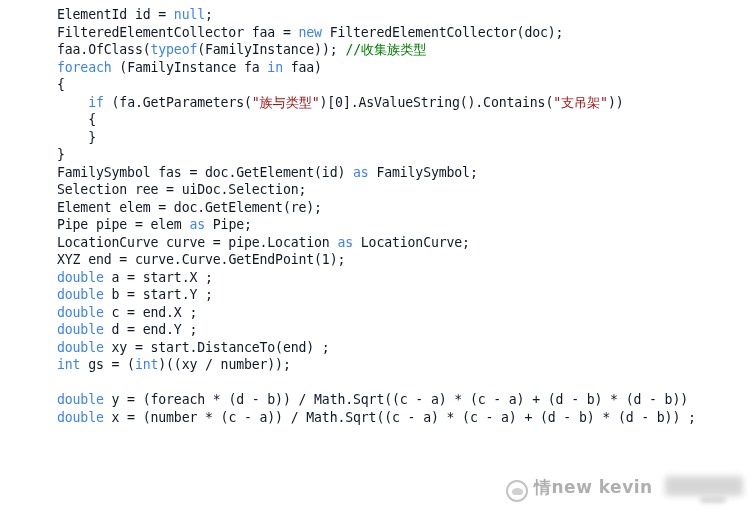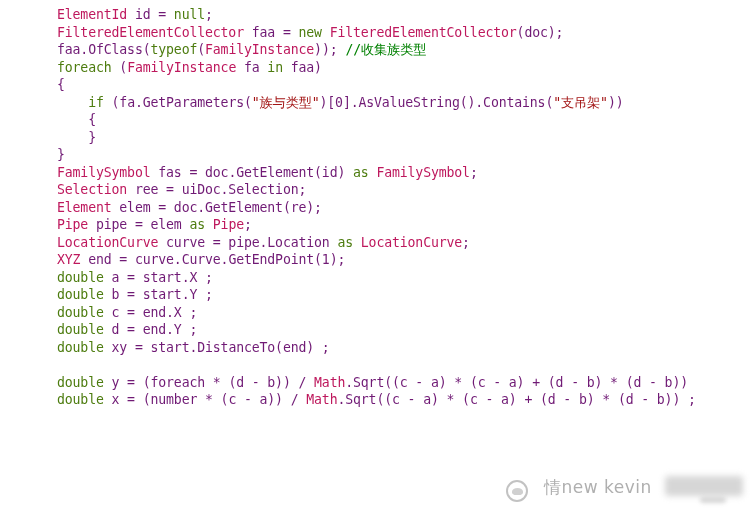--- a/index.html
+++ b/index.html
@@ -22,25 +22,25 @@
     width: 699px;
   }
   .code-line {
     height: 17.5px;
     line-height: 17.5px;
     font-size: 13.2px;
     white-space: pre;
     color: #000000;
     letter-spacing: -0.15px;
   }
-  .tok-kw      { color: #4d7c0f; }
-  .tok-type    { color: #be185d; }
+  .tok-kw      { color: #3b82f6; }
+  .tok-type    { color: #0f172a; }
   .tok-str     { color: #a31515; }
   .tok-comment { color: #008000; margin-left: 8px; }
-  .tok-plain   { color: #701a75; }
+  .tok-plain   { color: #0f172a; }
 
   
   #watermark {
     position: absolute;
     left: 500px;
     top: 472px;
     width: 200px;
     height: 42px;
     pointer-events: none;
   }
@@ -63,25 +63,24 @@
     height: 7px;
     border-radius: 50% 50% 40% 40%;
     background: rgba(120,120,120,0.35);
   }
   #watermark-text {
     position: absolute;
     left: 34px;
     top: 4px;
     font-family: "DejaVu Sans", "Liberation Sans", sans-serif;
     font-size: 17px;
-    font-weight: normal;
+    font-weight: bold;
     color: rgba(110,110,110,0.55);
     white-space: nowrap;
     letter-spacing: 0.5px;
-    margin-left: 10px;
   }
   #watermark-blur {
     position: absolute;
     left: 665px;
     top: 476px;
     width: 78px;
     height: 20px;
     background: rgba(200,200,200,0.75);
     border-radius: 3px;
     filter: blur(3px);
@@ -118,20 +117,21 @@
       <div class="code-line"><span class="tok-type">Selection</span><span class="tok-plain"> ree = uiDoc.Selection;</span></div>
       <div class="code-line"><span class="tok-type">Element</span><span class="tok-plain"> elem = doc.GetElement(re);</span></div>
       <div class="code-line"><span class="tok-type">Pipe</span><span class="tok-plain"> pipe = elem </span><span class="tok-kw">as</span><span class="tok-plain"> </span><span class="tok-type">Pipe</span><span class="tok-plain">;</span></div>
       <div class="code-line"><span class="tok-type">LocationCurve</span><span class="tok-plain"> curve = pipe.Location </span><span class="tok-kw">as</span><span class="tok-plain"> </span><span class="tok-type">LocationCurve</span><span class="tok-plain">;</span></div>
       <div class="code-line"><span class="tok-type">XYZ</span><span class="tok-plain"> end = curve.Curve.GetEndPoint(1);</span></div>
       <div class="code-line"><span class="tok-kw">double</span><span class="tok-plain"> a = start.X ;</span></div>
       <div class="code-line"><span class="tok-kw">double</span><span class="tok-plain"> b = start.Y ;</span></div>
       <div class="code-line"><span class="tok-kw">double</span><span class="tok-plain"> c = end.X ;</span></div>
       <div class="code-line"><span class="tok-kw">double</span><span class="tok-plain"> d = end.Y ;</span></div>
       <div class="code-line"><span class="tok-kw">double</span><span class="tok-plain"> xy = start.DistanceTo(end) ;</span></div>
+      <div class="code-line"><span class="tok-kw">int</span><span class="tok-plain"> gs = (</span><span class="tok-kw">int</span><span class="tok-plain">)((xy / number));</span></div>
       <div class="code-line">&nbsp;</div>
       <div class="code-line"><span class="tok-kw">double</span><span class="tok-plain"> y = (foreach * (d - b)) / </span><span class="tok-type">Math</span><span class="tok-plain">.Sqrt((c - a) * (c - a) + (d - b) * (d - b))</span></div>
       <div class="code-line"><span class="tok-kw">double</span><span class="tok-plain"> x = (number * (c - a)) / </span><span class="tok-type">Math</span><span class="tok-plain">.Sqrt((c - a) * (c - a) + (d - b) * (d - b)) ;</span></div>
     </div>
 
   <div id="watermark">
     <div id="watermark-logo"></div>
     <div id="watermark-text">情new kevin</div>
   </div>
   <div id="watermark-blur"></div>

